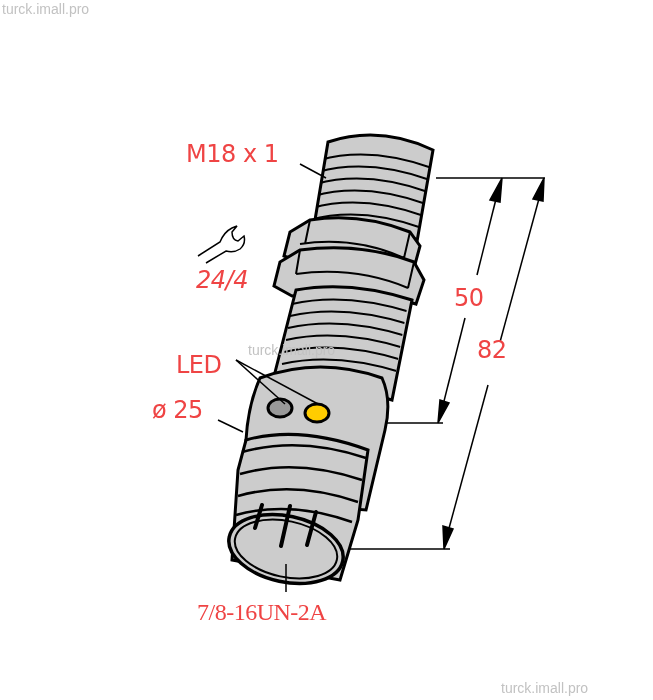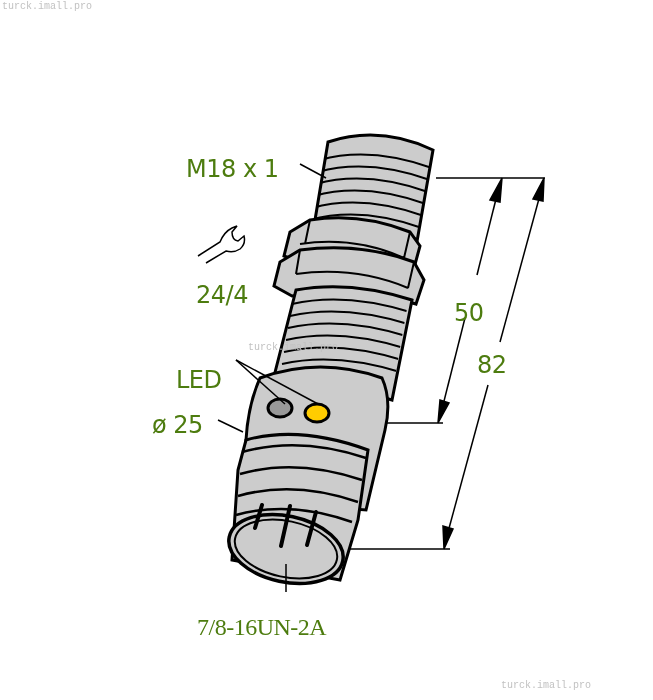--- a/index.html
+++ b/index.html
@@ -1,21 +1,21 @@
 <!DOCTYPE html>
 <html><head>
 <meta charset="utf-8">
 <style>
   html, body { margin:0; padding:0; background:#ffffff; }
   body { width:653px; height:700px; position:relative; overflow:hidden;
          font-family:"Liberation Sans", "DejaVu Sans", sans-serif; }
-  .wm { position:absolute; font-family:Liberation Mono, monospace;
-        font-size:10px; color:#c2c2c2; white-space:nowrap; }
+  .wm { position:absolute; font-family:Liberation Sans, sans-serif;
+        font-size:14px; color:#c2c2c2; white-space:nowrap; }
   .lbl { position:absolute; font-family:"DejaVu Sans","Liberation Sans",sans-serif;
-         font-size:24px; color:#4d7c0f; white-space:nowrap; letter-spacing:-0.5px;margin-top:15px; }
+         font-size:24px; color:#ef4444; white-space:nowrap; letter-spacing:-0.5px; }
   svg.art { position:absolute; left:0; top:0; }
 </style>
 </head>
 <body>
 
 <div class="wm" style="left:2px;top:1px;">turck.imall.pro</div>
 <div class="wm" style="left:501px;top:680px;">turck.imall.pro</div>
 
 <svg class="art" width="653" height="700" viewBox="0 0 653 700">
   <defs>
@@ -109,18 +109,18 @@
     <line x1="540" y1="195" x2="500" y2="342"></line>
     <line x1="488" y1="385" x2="448" y2="532"></line>
     <polygon points="544,178 533,199 543,201"></polygon>
     <polygon points="444,549 443,526 453,529"></polygon>
   </g>
 </svg>
 
 <div class="wm" style="left:248px;top:342px;">turck.imall.pro</div>
 
 <div class="lbl" style="left:186px;top:140px;">M18 x 1</div>
-<div class="lbl" style="left:196px;top:266px;">24/4</div>
+<div class="lbl" style="left:196px;top:266px;font-style:italic;">24/4</div>
 <div class="lbl" style="left:176px;top:351px;">LED</div>
 <div class="lbl" style="left:152px;top:396px;text-align:right;">ø 25</div>
 <div class="lbl" style="left:197px;top:599px;font-family:Liberation Serif, serif;">7/8-16UN-2A</div>
 <div class="lbl" style="left:454px;top:284px;">50</div>
 <div class="lbl" style="left:477px;top:336px;">82</div>
 
 </body></html>

